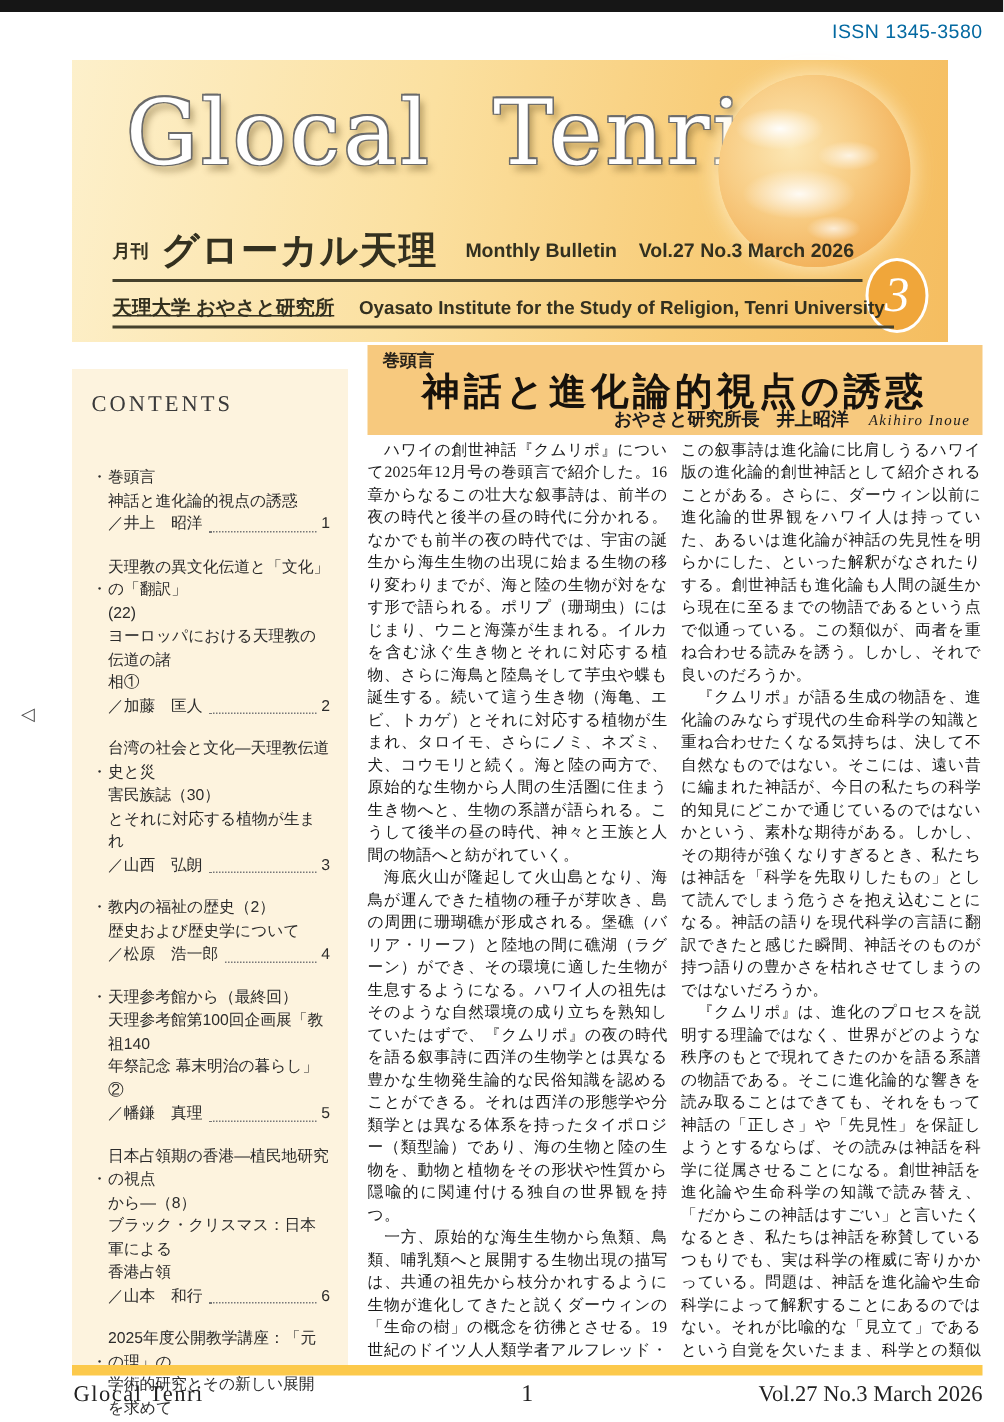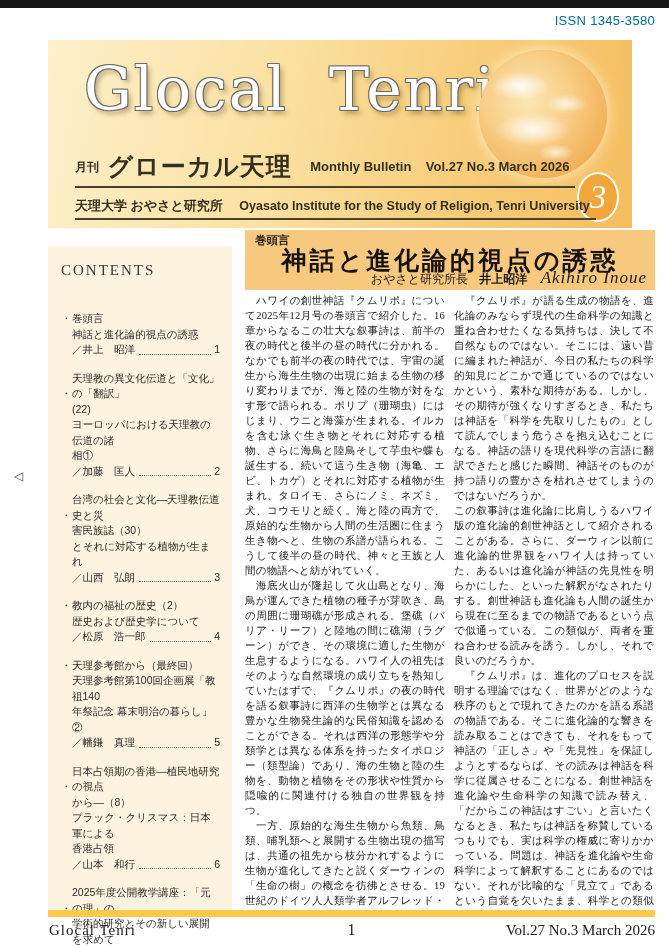--- a/index.html
+++ b/index.html
@@ -30,21 +30,21 @@
                display:flex;align-items:center;justify-content:center;
                font-family:"Liberation Serif",serif;font-style:italic;font-size:33px;color:#ffffff;}
   .mh-line{position:absolute;left:27px;border-bottom:2px solid #45412c;padding:0 6px 3px 0;
            white-space:nowrap;color:#33301f;}
   .mh-line1{top:110px;}
   .mh-line2{top:156px;}
   .monthly-label{font-size:12px;font-weight:bold;vertical-align:4px;}
   .monthly-title{font-size:25px;font-weight:bold;letter-spacing:1px;margin-left:4px;}
   .bulletin-label{font-size:13px;font-weight:bold;margin-left:14px;vertical-align:4px;}
   .bulletin-issue{font-size:13px;font-weight:bold;margin-left:10px;vertical-align:4px;}
-  .inst-jp{font-size:13px;font-weight:bold;}
+  .inst-jp{font-size:13px;font-weight:bold;text-decoration:underline;}
   .inst-en{font-size:12.5px;font-weight:bold;margin-left:12px;}
 
   
   .fold-mark{position:absolute;left:14px;top:469px;font-size:12px;color:#4d4d4d;}
 
   
   .sidebar{position:absolute;left:48px;top:246px;width:184px;height:664px;background:#fdf3de;
            box-sizing:border-box;padding:16px 12px 10px 13px;color:#2b2b2b;}
   .contents-heading{font-family:"Liberation Serif",serif;font-size:15px;letter-spacing:2px;
                     color:#3a3a3a;margin-bottom:32px;}
@@ -56,24 +56,24 @@
   .toc-page{flex:none;}
 
   
   .article-head{position:absolute;left:245px;top:230px;width:410px;height:60px;background:#f7c97e;
                 box-sizing:border-box;}
   .section-label{position:absolute;left:10px;top:3px;font-size:11.5px;font-weight:bold;color:#27221a;}
   .article-title{position:absolute;left:0;top:14px;width:100%;text-align:center;
                  font-family:"Liberation Serif",serif;font-weight:bold;font-size:25px;
                  letter-spacing:3px;color:#17120c;}
   .byline{position:absolute;right:8px;bottom:2px;font-size:12px;color:#1c1c1c;}
-  .byline-role{font-weight:normal;}
+  .byline-role{font-weight:bold;}
   .byline-name{font-weight:bold;margin-left:8px;}
   .byline-romaji{font-family:"Liberation Serif",serif;font-style:italic;margin-left:10px;
-                 font-size:17px;letter-spacing:1px;}
+                 font-size:10px;letter-spacing:1px;}
 
   .body-cols{position:absolute;left:245px;top:293px;width:410px;height:614px;overflow:hidden;
              display:flex;gap:9px;}
   .body-col{width:200px;flex:none;}
   .body-para{margin:0;font-family:"Liberation Serif",serif;font-size:10.5px;line-height:15px;
              text-align:justify;color:#1a1a1a;letter-spacing:.2px;}
 
   
   .footer-bar{position:absolute;left:48px;top:910px;width:607px;height:7px;background:#fcc94b;}
   .footer-left{position:absolute;left:49px;top:922px;font-family:"Liberation Serif",serif;
@@ -265,22 +265,22 @@
     </div>
   </div>
 
   <div class="body-cols">
     <div class="body-col">
         <p class="body-para">　ハワイの創世神話『クムリポ』について2025年12月号の巻頭言で紹介した。16章からなるこの壮大な叙事詩は、前半の夜の時代と後半の昼の時代に分かれる。なかでも前半の夜の時代では、宇宙の誕生から海生生物の出現に始まる生物の移り変わりまでが、海と陸の生物が対をなす形で語られる。ポリプ（珊瑚虫）にはじまり、ウニと海藻が生まれる。イルカを含む泳ぐ生き物とそれに対応する植物、さらに海鳥と陸鳥そして芋虫や蝶も誕生する。続いて這う生き物（海亀、エビ、トカゲ）とそれに対応する植物が生まれ、タロイモ、さらにノミ、ネズミ、犬、コウモリと続く。海と陸の両方で、原始的な生物から人間の生活圏に住まう生き物へと、生物の系譜が語られる。こうして後半の昼の時代、神々と王族と人間の物語へと紡がれていく。</p>
         <p class="body-para">　海底火山が隆起して火山島となり、海鳥が運んできた植物の種子が芽吹き、島の周囲に珊瑚礁が形成される。堡礁（バリア・リーフ）と陸地の間に礁湖（ラグーン）ができ、その環境に適した生物が生息するようになる。ハワイ人の祖先はそのような自然環境の成り立ちを熟知していたはずで、『クムリポ』の夜の時代を語る叙事詩に西洋の生物学とは異なる豊かな生物発生論的な民俗知識を認めることができる。それは西洋の形態学や分類学とは異なる体系を持ったタイポロジー（類型論）であり、海の生物と陸の生物を、動物と植物をその形状や性質から隠喩的に関連付ける独自の世界観を持つ。</p>
         <p class="body-para">　一方、原始的な海生生物から魚類、鳥類、哺乳類へと展開する生物出現の描写は、共通の祖先から枝分かれするように生物が進化してきたと説くダーウィンの「生命の樹」の概念を彷彿とさせる。19世紀のドイツ人人類学者アルフレッド・バスティアンは、ダーウィン進化論との類似性に注目し、『クムリポ』をヨーロッパに伝えた。現在も、</p>
       </div>
     <div class="body-col">
+        <p class="body-para">この叙事詩は進化論に比肩しうるハワイ版の進化論的創世神話として紹介されることがある。さらに、ダーウィン以前に進化論的世界観をハワイ人は持っていた、あるいは進化論が神話の先見性を明らかにした、といった解釈がなされたりする。創世神話も進化論も人間の誕生から現在に至るまでの物語であるという点で似通っている。この類似が、両者を重ね合わせる読みを誘う。しかし、それで良いのだろうか。</p>
         <p class="body-para">　『クムリポ』が語る生成の物語を、進化論のみならず現代の生命科学の知識と重ね合わせたくなる気持ちは、決して不自然なものではない。そこには、遠い昔に編まれた神話が、今日の私たちの科学的知見にどこかで通じているのではないかという、素朴な期待がある。しかし、その期待が強くなりすぎるとき、私たちは神話を「科学を先取りしたもの」として読んでしまう危うさを抱え込むことになる。神話の語りを現代科学の言語に翻訳できたと感じた瞬間、神話そのものが持つ語りの豊かさを枯れさせてしまうのではないだろうか。</p>
-        <p class="body-para">この叙事詩は進化論に比肩しうるハワイ版の進化論的創世神話として紹介されることがある。さらに、ダーウィン以前に進化論的世界観をハワイ人は持っていた、あるいは進化論が神話の先見性を明らかにした、といった解釈がなされたりする。創世神話も進化論も人間の誕生から現在に至るまでの物語であるという点で似通っている。この類似が、両者を重ね合わせる読みを誘う。しかし、それで良いのだろうか。</p>
         <p class="body-para">　『クムリポ』は、進化のプロセスを説明する理論ではなく、世界がどのような秩序のもとで現れてきたのかを語る系譜の物語である。そこに進化論的な響きを読み取ることはできても、それをもって神話の「正しさ」や「先見性」を保証しようとするならば、その読みは神話を科学に従属させることになる。創世神話を進化論や生命科学の知識で読み替え、「だからこの神話はすごい」と言いたくなるとき、私たちは神話を称賛しているつもりでも、実は科学の権威に寄りかかっている。問題は、神話を進化論や生命科学によって解釈することにあるのではない。それが比喩的な「見立て」であるという自覚を欠いたまま、科学との類似性をもって神話の正しさを裏付けようとする態度にあるのではないか。</p>
       </div>
   </div>
 
   <div class="footer-bar"></div>
   <div class="footer-left">Glocal  Tenri</div>
   <div class="footer-page">1</div>
   <div class="footer-right">Vol.27  No.3  March  2026</div>
 
 </div>

